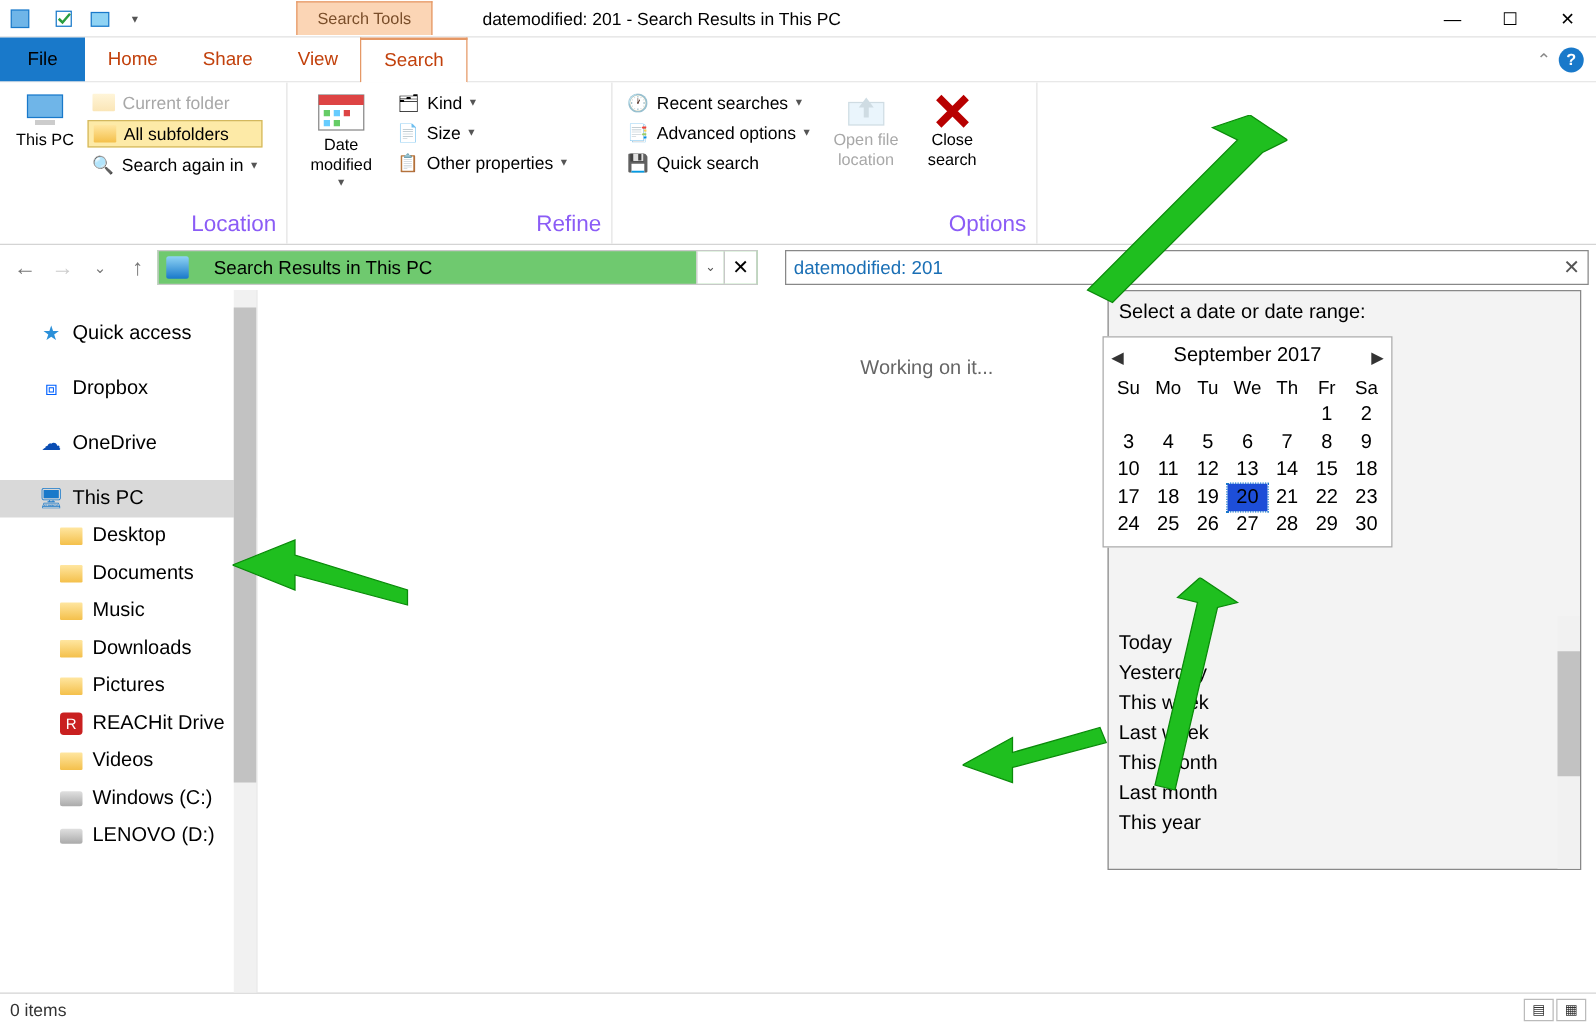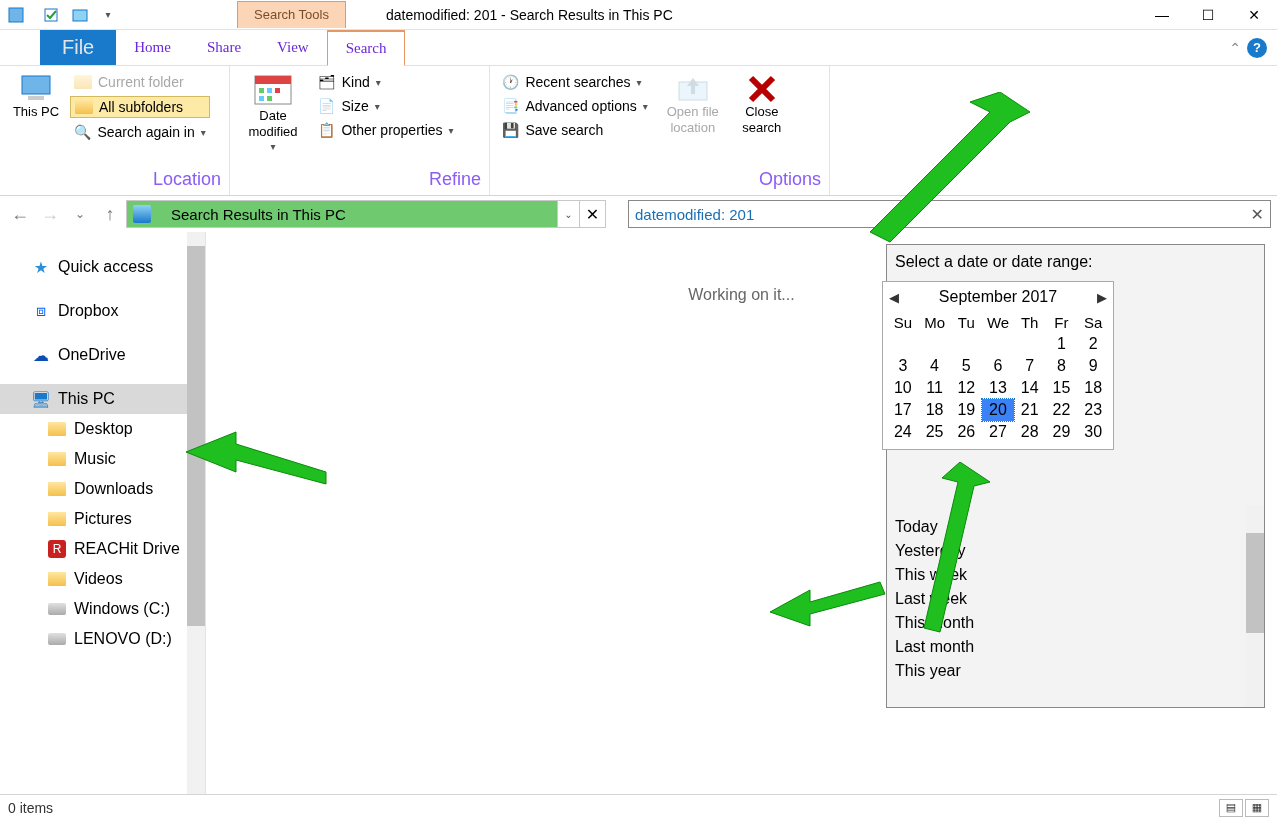--- a/index.html
+++ b/index.html
@@ -10,22 +10,22 @@
 .titlebar-left { display: flex; align-items: center; height: 100%; }
 .qat-icon { width: 24px; height: 24px; display: flex; align-items: center; justify-content: center; margin-left: 4px; }
 .qat-sep { width: 8px; }
 .search-tools-tab { background: #FBD5B5; border: 1px solid #E59866; border-bottom: none; padding: 5px 16px 6px; margin-left: 117px; font-size: 13px; color: #7a4e2a; }
 .window-title { margin-left: 40px; font-size: 14px; }
 .window-controls { margin-left: auto; display: flex; }
 .win-btn { width: 46px; height: 30px; display: flex; align-items: center; justify-content: center; font-size: 14px; }
 
 
 .ribbon-tabs { height: 36px; display: flex; align-items: stretch; border-bottom: 1px solid #e1e1e1; }
-.file-tab { background: #1979CA; color: #e5e5e5; padding: 0 22px; display: flex; align-items: center; font-size: 20px; margin-left: 40px; }
-.ribbon-tab { padding: 0 18px; display: flex; align-items: center; font-size: 15px; color: #6d28d9; font-family: Liberation Serif, serif; }
+.file-tab { background: #1979CA; color: #000000; padding: 0 22px; display: flex; align-items: center; font-size: 15px; }
+.ribbon-tab { padding: 0 18px; display: flex; align-items: center; font-size: 15px; color: #c2410c; }
 .ribbon-tab.active { border: 1px solid #E59866; border-top: 2px solid #E59866; border-bottom: 1px solid #fff; background: #fff; margin-bottom: -1px; }
 .ribbon-right { margin-left: auto; display: flex; align-items: center; padding-right: 10px; gap: 6px; }
 .help-circle { width: 20px; height: 20px; border-radius: 50%; background: #1979CA; color: #fff; display: flex; align-items: center; justify-content: center; font-size: 13px; font-weight: bold; }
 
 
 .ribbon-body { height: 130px; display: flex; background: #fff; border-bottom: 1px solid #d4d4d4; }
 .ribbon-group { display: flex; flex-direction: column; border-right: 1px solid #e4e4e4; padding: 4px 8px 0; }
 .ribbon-group-content { flex: 1; display: flex; align-items: flex-start; gap: 6px; }
 .ribbon-group-label { text-align: right; font-size: 18px; color: #8b5cf6; padding: 3px 0 5px; }
 .big-btn { display: flex; flex-direction: column; align-items: center; width: 56px; padding-top: 4px; font-size: 13px; text-align: center; line-height: 1.25; }
@@ -58,30 +58,30 @@
 .nav-item.l2 { padding-left:48px; }
 .nav-item.selected { background:#d9d9d9; }
 .nav-spacer { height:14px; }
 .nv-icon { width:18px; height:18px; display:flex; align-items:center; justify-content:center; }
 
 .content { flex:1; position:relative; }
 .working { position:absolute; top:54px; left:50%; transform:translateX(-50%); color:#666; font-size:16px; }
 
 
 .date-panel { position:absolute; left:0; right:0; top:0; bottom:0; border:1px solid #888; background:#f3f3f3; }
-.dp-wrap { position:absolute; left:680px; right:12px; top:12px; }
+.dp-wrap { position:absolute; left:680px; right:12px; top:0; }
 .dp-title { padding:8px 8px 6px; font-size:16px; }
 .calendar { position:absolute; right:150px; top:36px; width:232px; border:1px solid #aaa; background:#fff; font-size:15px; }
 .cal-head { display:flex; align-items:center; justify-content:center; padding:6px 4px; position:relative; font-size:16px; }
 .cal-nav { position:absolute; font-size:13px; color:#333; }
 .cal-nav.left { left:6px; } .cal-nav.right { right:6px; }
 .cal-grid { display:grid; grid-template-columns:repeat(7, 1fr); text-align:center; padding:0 4px 6px; }
 .cal-dow { font-weight:400; padding:2px 0; font-size:15px; }
 .cal-day { padding:2px 0; font-size:16px; }
-.cal-day.today { outline:1px dotted #1979CA; background:#3b82f6; }
+.cal-day.today { outline:1px dotted #1979CA; background:#1d4ed8; }
 .date-ranges { position:absolute; left:6px; top:270px; right:20px; }
 .dr-item { padding:3px 2px; font-size:16px; }
 .dp-sb-track { position:absolute; right:0; top:260px; width:18px; bottom:0; background:#f1f1f1; }
 .dp-sb-thumb { position:absolute; right:0; top:288px; width:18px; height:100px; background:#c2c2c2; }
 .dp-sb-up { position:absolute; right:0; top:260px; width:18px; height:18px; background:#f1f1f1; display:flex; align-items:center; justify-content:center; font-size:10px; color:#666; }
 
 
 .statusbar { height:26px; border-top:1px solid #d4d4d4; display:flex; align-items:center; padding:0 8px; font-size:14px; color:#333; }
 .view-toggles { margin-left:auto; display:flex; gap:2px; }
 .vt { width:24px; height:18px; border:1px solid #bbb; display:flex; align-items:center; justify-content:center; font-size:11px; }
@@ -211,21 +211,21 @@
             <span>Recent searches</span>
             <span class="drop-caret">▾</span>
           </div>
         <div class="small-btn">
             <span>📑</span>
             <span>Advanced options</span>
             <span class="drop-caret">▾</span>
           </div>
         <div class="small-btn">
             <span>💾</span>
-            <span>Save search</span>
+            <span>Quick search</span>
           </div>
       </div>
       <div class="big-btn disabled" style="width:70px;">
         <svg width="32" height="30" style="opacity:.4;">
             <rect x="2" y="8" width="28" height="18" fill="#cde7f8" stroke="#8ab"></rect>
             <path d="M16 4l6 8h-4v8h-4v-8h-4z" fill="#8ab"></path>
           </svg>
         <span>Open file location</span>
       </div>
       <div class="big-btn">
@@ -280,20 +280,24 @@
         <span>OneDrive</span>
       </div>
     <div class="nav-spacer"></div>
     <div class="nav-item selected">
         <span class="nv-icon" style="color:#1979CA;">🖥</span>
         <span>This PC</span>
       </div>
     <div class="nav-item l2">
         <span class="folder-icon"></span>
         <span>Desktop</span>
+      </div>
+    <div class="nav-item l2">
+        <span class="folder-icon"></span>
+        <span>Documents</span>
       </div>
     <div class="nav-item l2">
         <span class="folder-icon"></span>
         <span>Music</span>
       </div>
     <div class="nav-item l2">
         <span class="folder-icon"></span>
         <span>Downloads</span>
       </div>
     <div class="nav-item l2">

